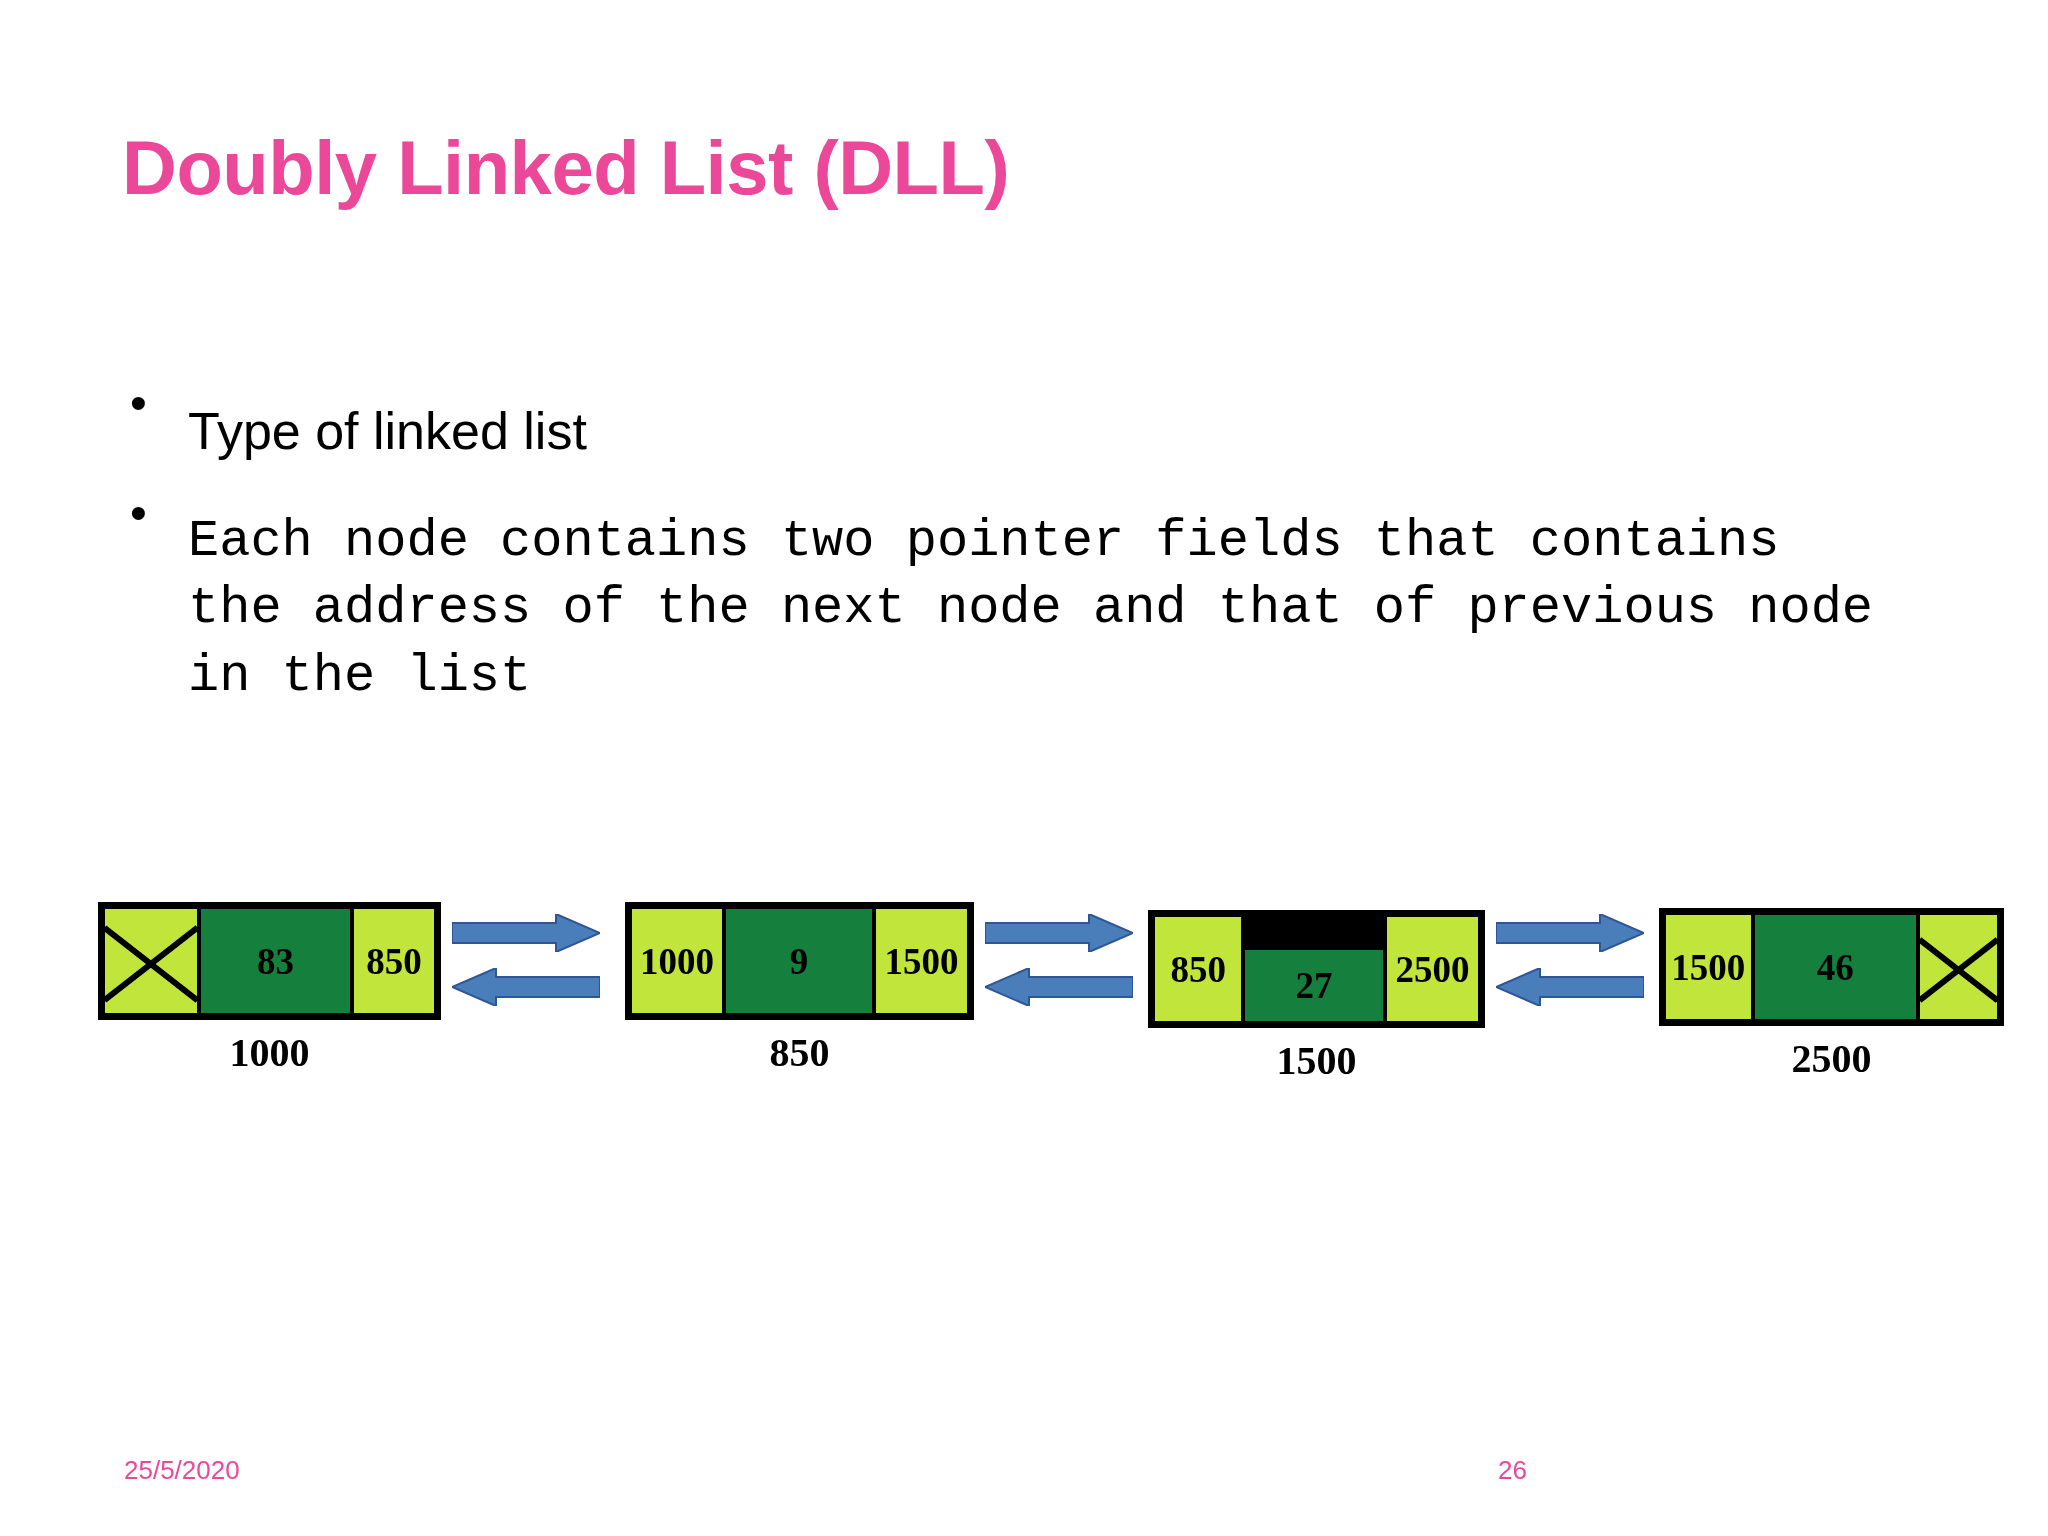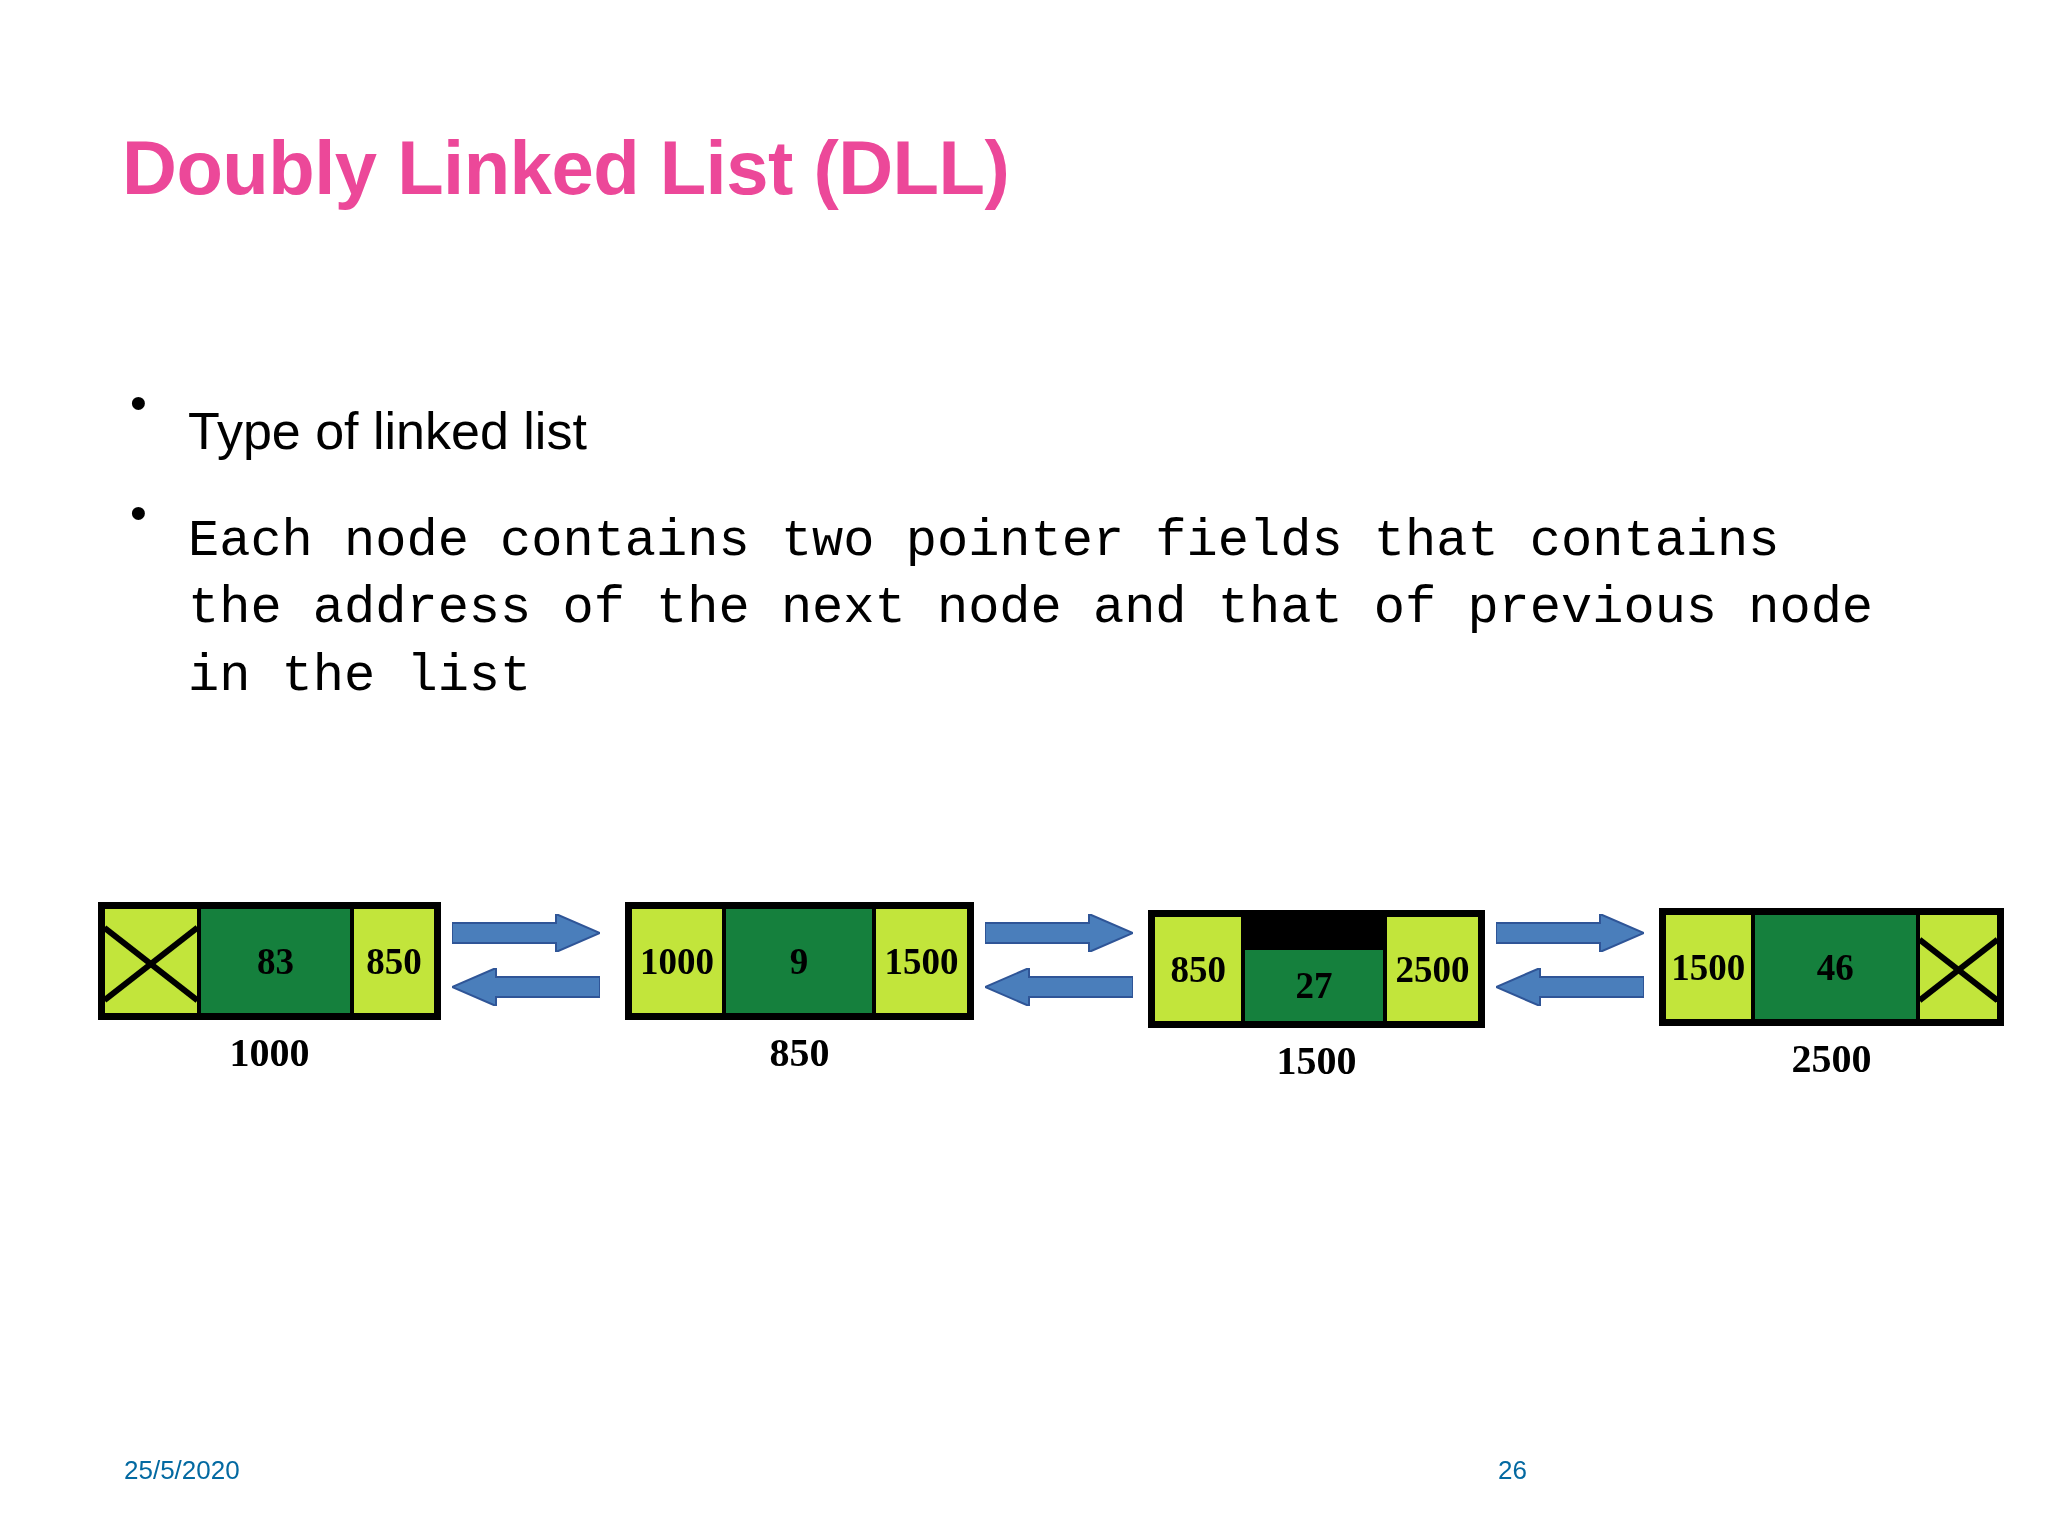--- a/index.html
+++ b/index.html
@@ -147,21 +147,21 @@
   .arrow.right { top: 2px; }
   .arrow.left  { top: 56px; }
 
   
   #footer {
     position: absolute;
     left: 0;
     top: 1455px;
     width: 1632px;
     height: 80px;
-    color: #0369a1;
+    color: #ec4899;
     font-size: 26px;
   }
   #footer-date {
     position: absolute;
     left: 124px;
     top: 0px;
   }
   #footer-center {
     position: absolute;
     left: 724px;

